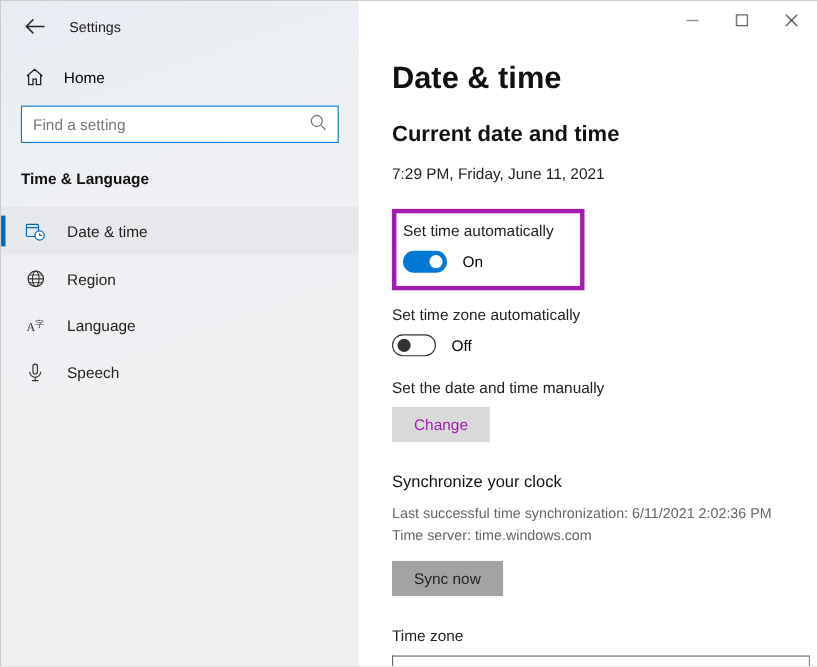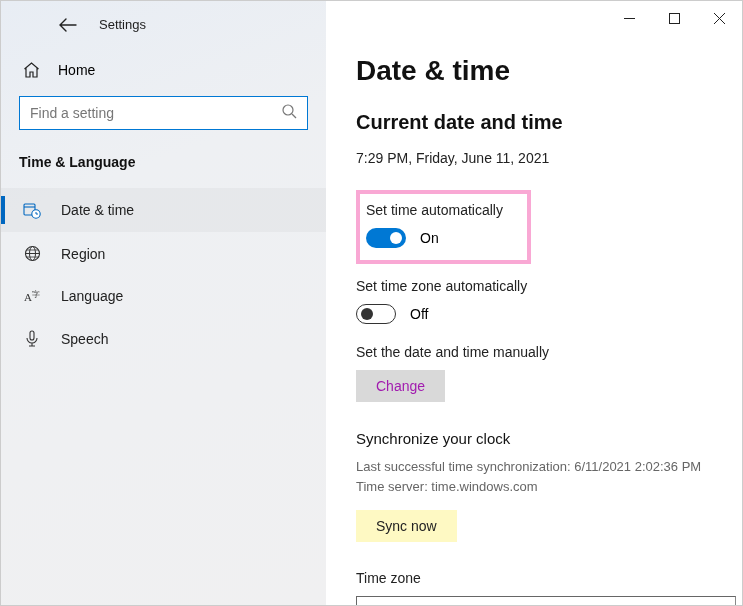--- a/index.html
+++ b/index.html
@@ -20,21 +20,21 @@
     .titlebar .caption-btn {
       width: 45px; height: 30px; display: flex; align-items: center; justify-content: center;
       cursor: default;
     }
     .sidebar {
       width: 325px; height: 100%;
       background: linear-gradient(160deg, #e8edf4 0%, #eef0f3 30%, #f0f0f1 100%);
       padding-top: 12px;
       position: relative;
     }
-    .back-row { display: flex; align-items: center; padding: 4px 18px 20px 22px; gap: 22px; margin-left: 36px; }
+    .back-row { display: flex; padding: 4px 18px 20px 22px; gap: 22px; }
     .back-icon svg { display: block; }
     .settings-label { font-size: 13px; color: #222; }
     .home-row { display: flex; align-items: center; gap: 18px; padding: 10px 18px 10px 22px; cursor: default; }
     .home-row svg { display: block; }
     .home-txt { font-size: 14px; }
     .search-wrap { padding: 8px 18px 18px 18px; }
     .search-box {
       width: 100%; height: 34px; border: 1px solid #0078d4; background: #fff;
       display: flex; align-items: center; padding: 0 10px;
     }
@@ -73,27 +73,27 @@
     .toggle.on { background: #0078d4; }
     .toggle.off { background: #fff; border: 1px solid #333; }
     .toggle .knob {
       width: 12px; height: 12px; border-radius: 50%; position: absolute; top: 50%;
       transform: translateY(-50%);
     }
     .toggle.on .knob { background: #fff; right: 4px; }
     .toggle.off .knob { background: #333; left: 4px; }
     .toggle-state { font-size: 14px; }
     .highlight-box {
-      border: 4px solid #f9a8d4; padding: 8px 12px 12px 6px; width: 175px;
+      border: 4px solid #a21caf; padding: 8px 12px 12px 6px; width: 175px;
       margin-bottom: 14px;
     }
     .setting-group { margin-bottom: 20px; }
     .btn {
       display: inline-block; padding: 8px 20px; font-size: 14px; border: none;
-      background: #fef9c3; color: #222; cursor: pointer;
+      background: #a3a3a3; color: #222; cursor: pointer;
     }
     .btn:disabled { background: #d9d9d9; color: #a21caf; }
     .subtle { color: #666; font-size: 13px; line-height: 1.5; }
     .sync-block .h3 { font-size: 15px; font-weight: 400; color: #111; margin-bottom: 10px; }
     .tz-select {
       border: 1px solid #888; border-top-color:#666; border-left-color:#666; padding: 7px 8px; width: 380px; font-size: 14px; background:#fff;
     }
   </style>
 </head>
 <body>

